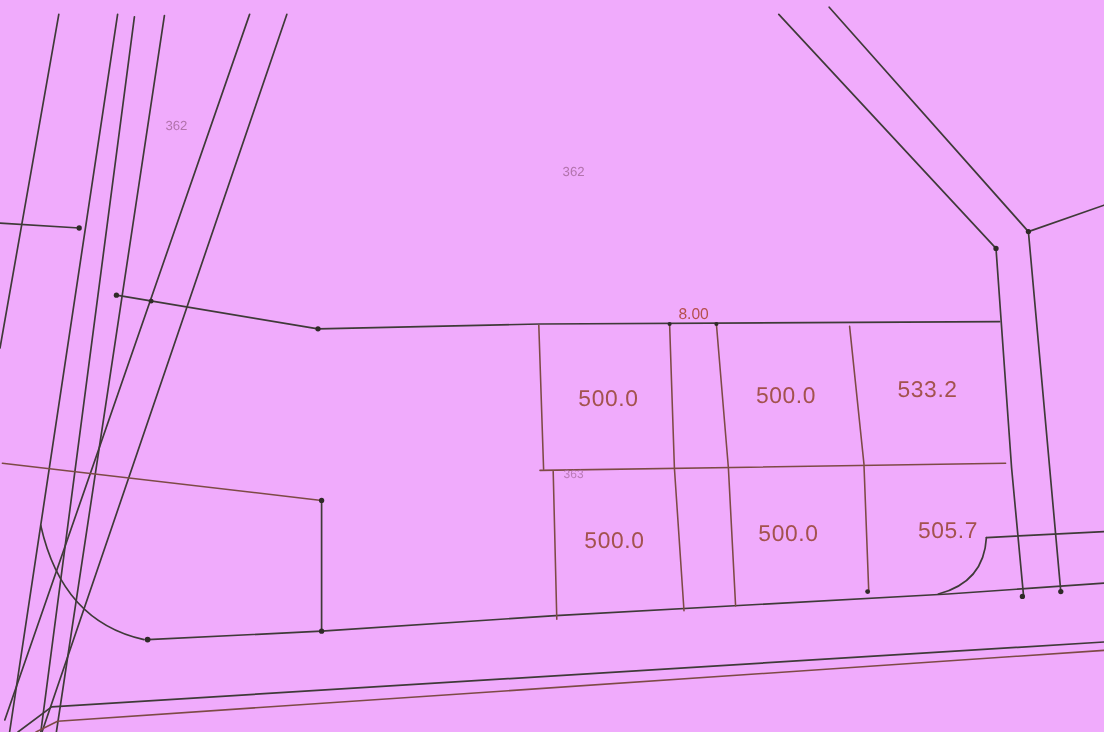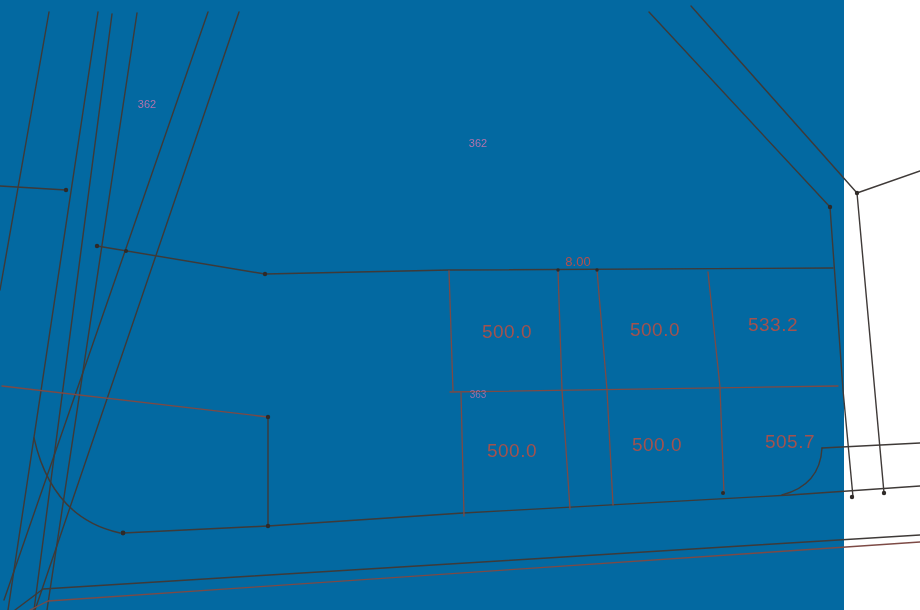--- a/index.html
+++ b/index.html
@@ -6,23 +6,23 @@
     margin: 0;
     padding: 0;
     width: 920px;
     height: 610px;
     overflow: hidden;
     background: #ffffff;
     font-family: "Liberation Sans", sans-serif;
   }
   .stage {
     position: relative;
-    width: 844px;
+    width: 920px;
     height: 610px;
-    background: #0369a1;
+    background: #f0abfc;
   }
   svg.plan {
     display: block;
     width: 920px;
     height: 610px;
     filter: blur(0.3px);
   }
   .blk {
     stroke: #3f3a38;
     stroke-width: 1.4;

